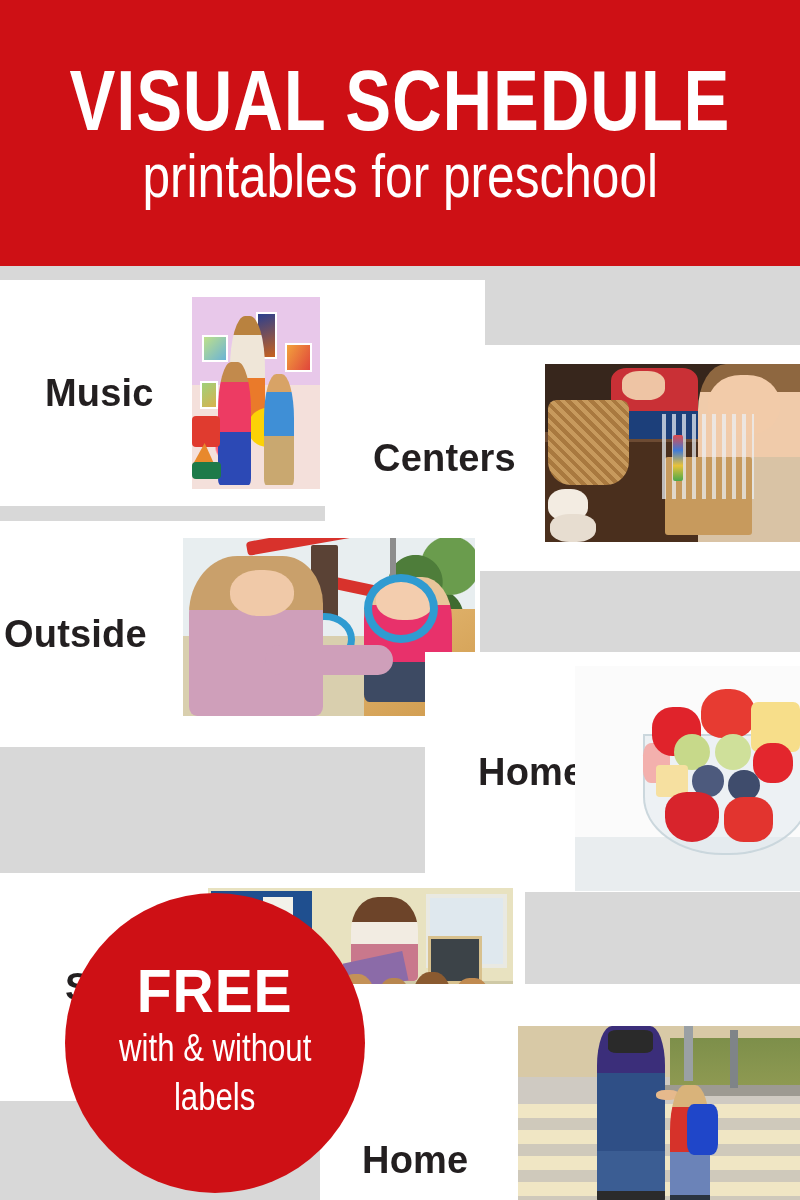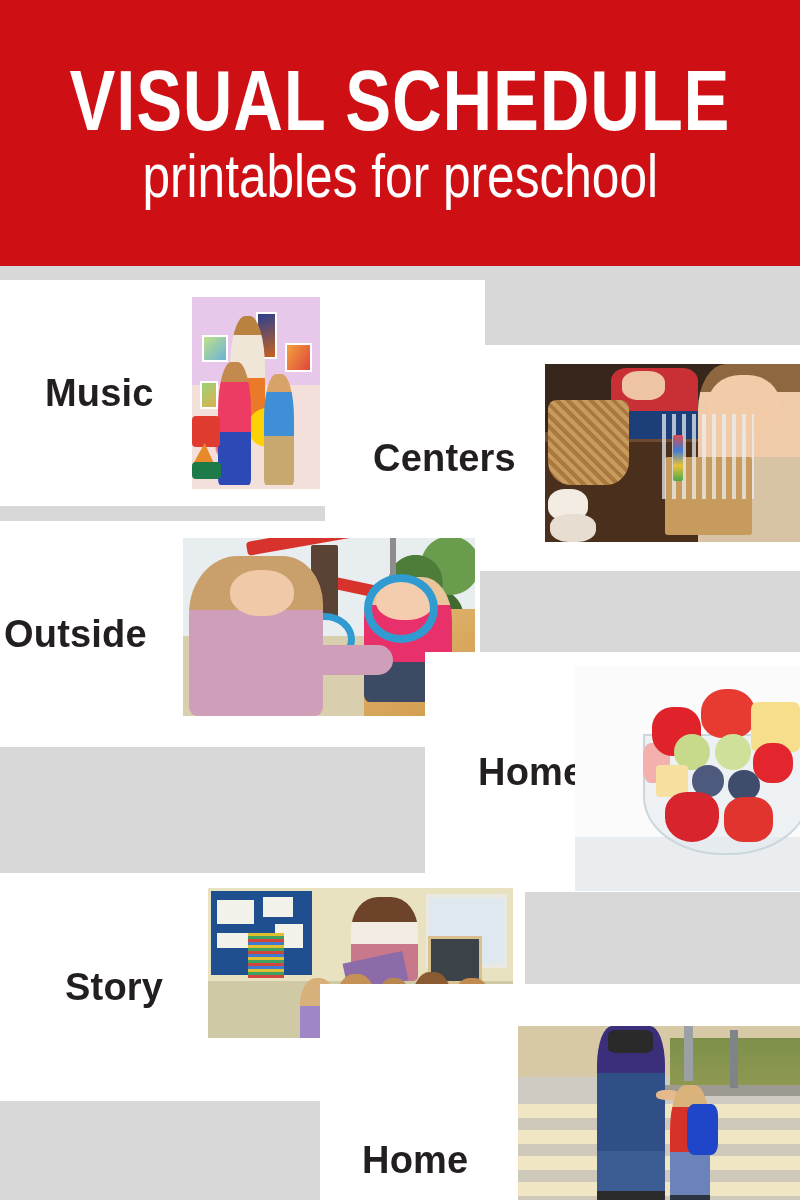--- a/index.html
+++ b/index.html
@@ -405,14 +405,19 @@
         <div class="h-pole2"></div>
       <div class="h-stripes"></div>
       <div class="h-adult"></div>
         <div class="h-bag"></div>
       <div class="h-hand"></div>
         <div class="h-child"></div>
         <div class="h-pack"></div>
     </div>
   </div>
 
+  <div class="badge">
+    <div class="badge-free">FREE</div>
+    <div class="badge-line1">with &amp; without</div>
+    <div class="badge-line2">labels</div>
+  </div>
 
 </div>
 
 </body></html>

